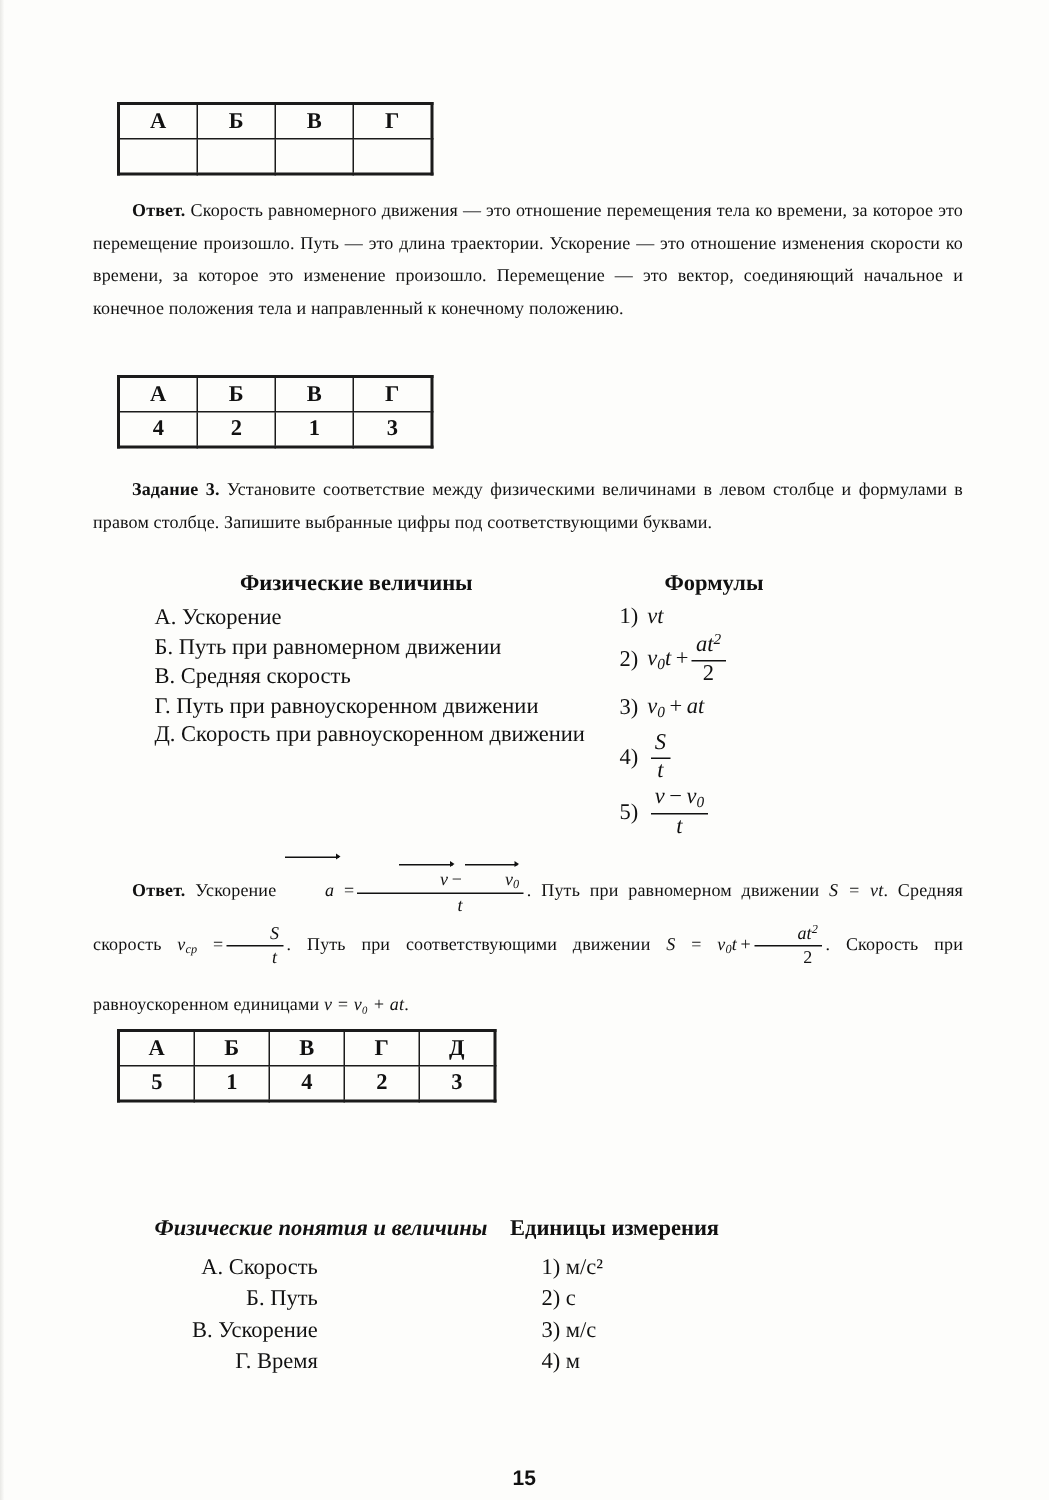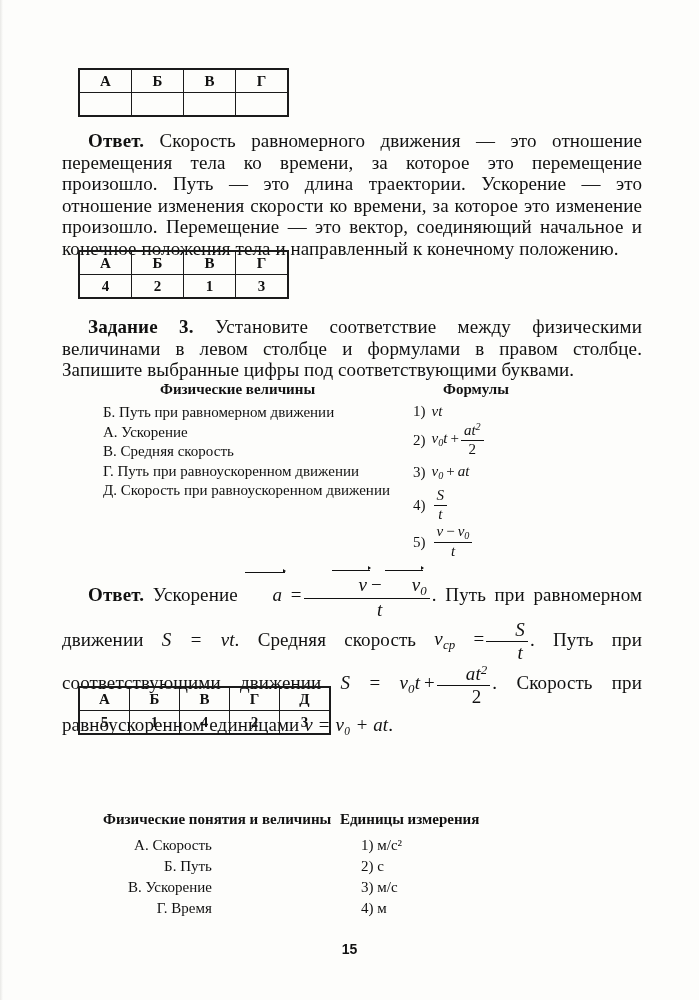--- a/index.html
+++ b/index.html
@@ -49,21 +49,21 @@
   .ans-table.cols4 td { width: 51px; }
   .ans-table.cols5 td { width: 49px; }
   .ans-table tr.values td { font-weight: 700; }
 
   .tbl-wrap { position: absolute; }
 
   
   .para {
     position: absolute;
     width: 580px;
-    font-size: 19px;
+    font-size: 12px;
     line-height: 21.5px;
     text-align: justify;
     text-justify: inter-word;
     letter-spacing: 0.1px;
   }
   .para.indent { text-indent: 26px; }
   .lead { font-weight: 700; }
 
   
   .colhead {
@@ -147,20 +147,21 @@
   }
 
   .page-num {
     position: absolute;
     left: 0;
     width: 699px;
     text-align: center;
     font-size: 14px;
     font-weight: 700;
     font-family: "Liberation Sans", sans-serif;
+    margin-top: 36px;
   }
 </style>
 </head>
 <body>
 
 <div class="page">
   <div class="page-edge"></div>
 
   <div class="tbl-wrap" style="left:78px; top:68px;">
     <table class="ans-table cols4">
@@ -201,22 +202,22 @@
     </tbody>
       </table>
   </div>
 
   <div class="para indent" style="left:62px; top:316px;"><span class="lead">Задание 3.</span><span> Установите соответствие между физическими величинами  в левом столбце и формулами в правом столбце. Запишите выбранные цифры под соответствующими буквами.</span></div>
 
   <div class="colhead" style="left:160px; top:381px;">Физические величины</div>
   <div class="colhead" style="left:443px; top:381px;">Формулы</div>
 
   <div class="listcol" style="left:103px; top:403px;">
+    <span class="li">А. Ускорение</span>
     <span class="li">Б. Путь при равномерном движении</span>
-    <span class="li">А. Ускорение</span>
     <span class="li">В. Средняя скорость</span>
     <span class="li">Г. Путь при равноускоренном движении</span>
     <span class="li">Д. Скорость при равноускоренном движении</span>
   </div>
 
   <div class="formulas">
 
     <div class="formula-row" style="left:413px; top:411px;">
       <span class="fnum">1)</span>
       <span><span class="mi">v</span><span class="mi">t</span></span>
@@ -278,21 +279,21 @@
         <td>1</td>
         <td>4</td>
         <td>2</td>
         <td>3</td>
       </tr>
     </tbody>
       </table>
   </div>
 
 
-  <div class="colhead" style="left:103px; top:811px;">Физические понятия и величины</div>
+  <div class="colhead" style="left:103px; top:811px;font-style:italic;">Физические понятия и величины</div>
   <div class="colhead" style="left:340px; top:811px;">Единицы измерения</div>
 
   <div class="listcol" style="left:128px; top:835px; line-height:21px;text-align:right;">
     <span class="li">А. Скорость</span>
     <span class="li">Б. Путь</span>
     <span class="li">В. Ускорение</span>
     <span class="li">Г. Время</span>
   </div>
 
   <div class="listcol" style="left:361px; top:835px; line-height:21px;">

